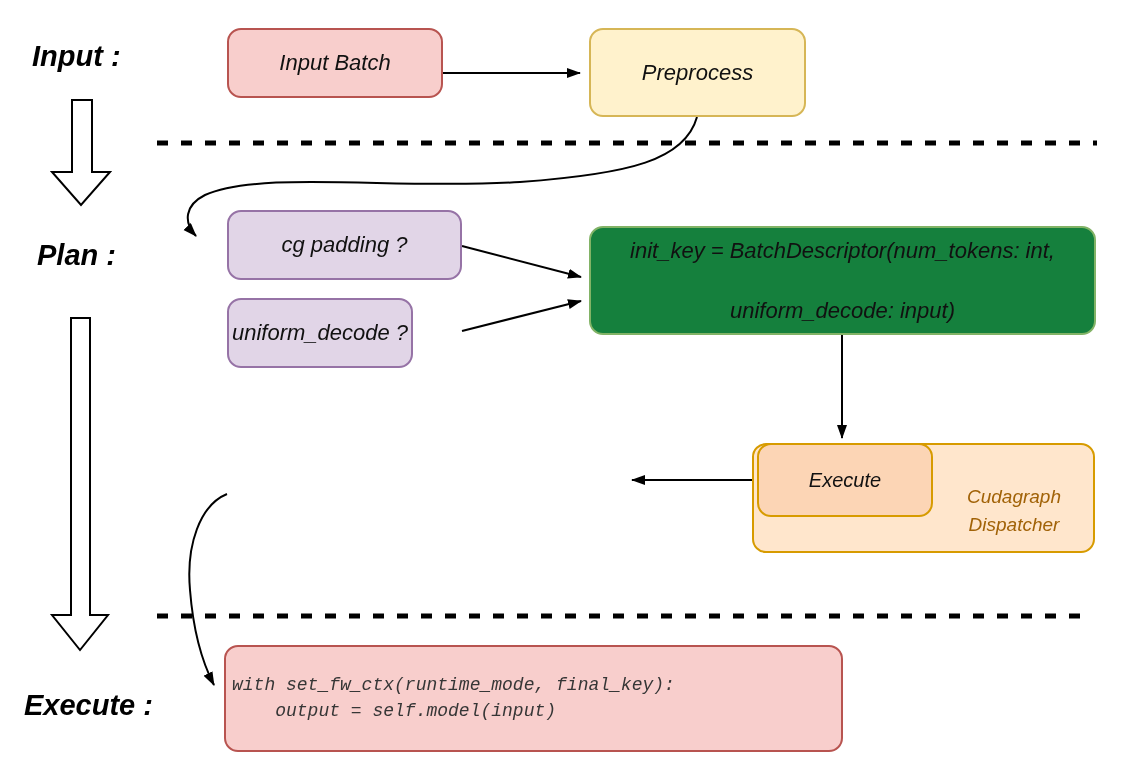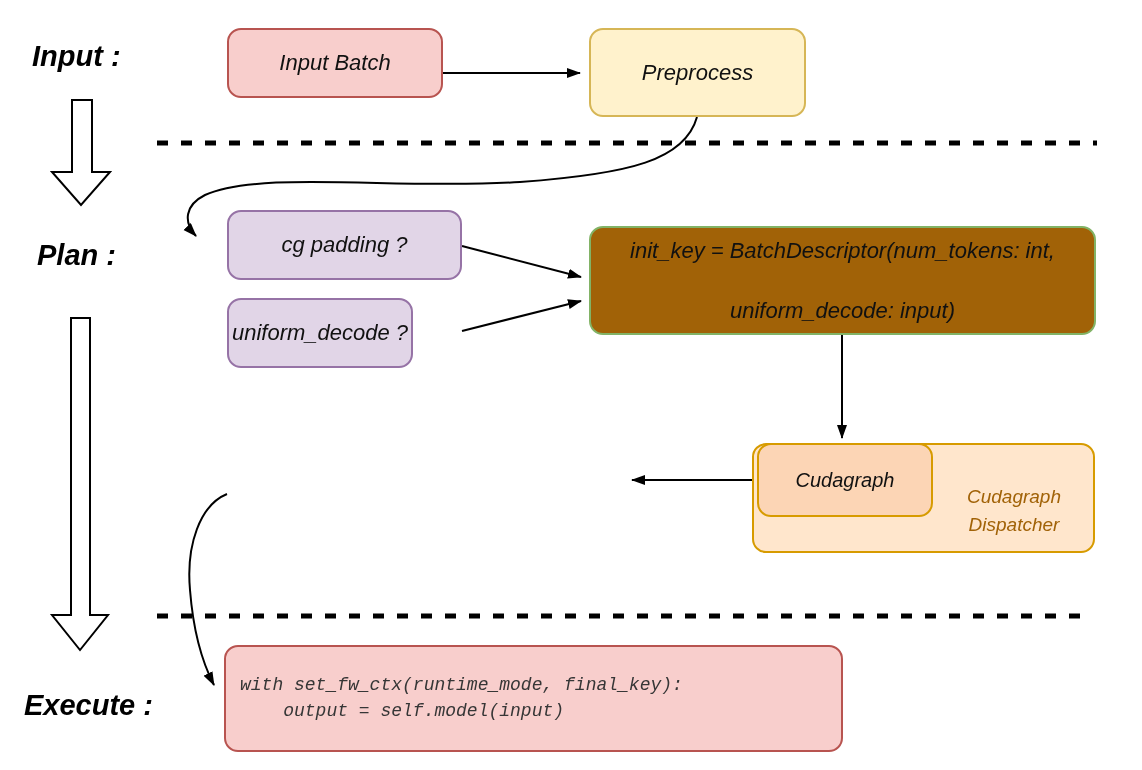--- a/index.html
+++ b/index.html
@@ -36,21 +36,21 @@
     position: absolute;
     z-index: 2;
     font-weight: bold;
     font-size: 29px;
     color: #000;
     white-space: nowrap;
   }
   .box-red    { background: #f8cecc; border-color: #b85450; }
   .box-yellow { background: #fff2cc; border-color: #d6b656; }
   .box-purple { background: #e1d5e7; border-color: #9673a6; }
-  .box-green  { background: #a16207; border-color: #82b366; gap: 28px; }
+  .box-green  { background: #15803d; border-color: #82b366; gap: 28px; }
   .box-blue   { background: #dae8fc; border-color: #6c8ebf; }
   .box-orange { background: #ffe6cc; border-color: #d79b00; }
   .box-peach  { background: #fcd5b5; border-color: #d79b00; }
 
   #node-input-batch     { left: 227px; top: 28px;  width: 216px; height: 70px;  font-size: 22px; }
   #node-preprocess      { left: 589px; top: 28px;  width: 217px; height: 89px;  font-size: 22px; }
   #node-cg-padding      { left: 227px; top: 210px; width: 235px; height: 70px;  font-size: 22px; }
   #node-uniform-decode  { left: 227px; top: 298px; width: 186px; height: 70px;  font-size: 22px; }
   #node-init-key        { left: 589px; top: 226px; width: 507px; height: 109px; font-size: 22px; line-height: 1.45; }
   #node-runtime-mode    { left: 227px; top: 445px; width: 396px; height: 108px; font-size: 20px; line-height: 1.5; }
@@ -63,21 +63,21 @@
     font-size: 19px; line-height: 1.5; color: #a16207;
   }
   #node-execute-code {
     left: 224px; top: 645px; width: 619px; height: 107px;
     font-family: "Liberation Mono", "DejaVu Sans Mono", monospace;
     font-size: 18px;
     color: #363636;
     align-items: flex-start;
     justify-content: center;
     text-align: left;
-    padding-left: 14px;
+    padding-left: 6px;
     line-height: 1.4;
   }
   .code-line { white-space: pre; }
   #label-input   { left: 32px; top: 40px;  }
   #label-plan    { left: 37px; top: 239px; }
   #label-execute { left: 24px; top: 669px; margin-top: 20px; }
 </style>
 </head>
 <body>
 
@@ -126,21 +126,21 @@
   </div>
 
   <div class="node box-green" id="node-init-key">
     <span>init_key = BatchDescriptor(num_tokens: int,</span>
     <span>uniform_decode: input)</span>
   </div>
 
 
   <div class="node box-orange" id="node-cudagraph"></div>
   <div class="node box-peach" id="node-dispatch">
-    <span>Cudagraph</span>
+    <span>Execute</span>
   </div>
   <div id="cudagraph-label">Cudagraph Dispatcher</div>
 
   <div class="node box-red" id="node-execute-code">
     <span class="code-line">with set_fw_ctx(runtime_mode, final_key):</span>
     <span class="code-line">    output = self.model(input)</span>
   </div>
 
 </div>
 

